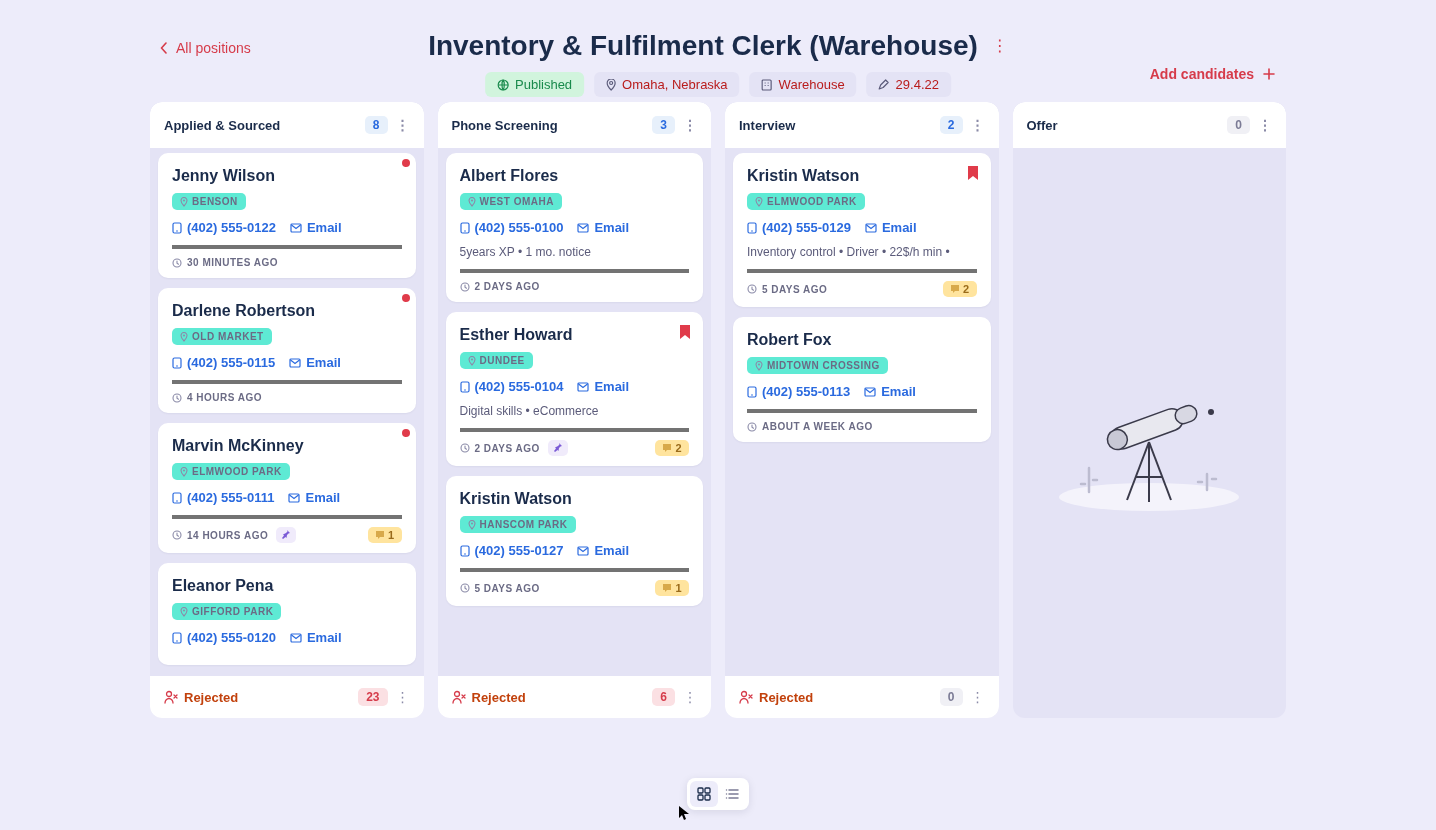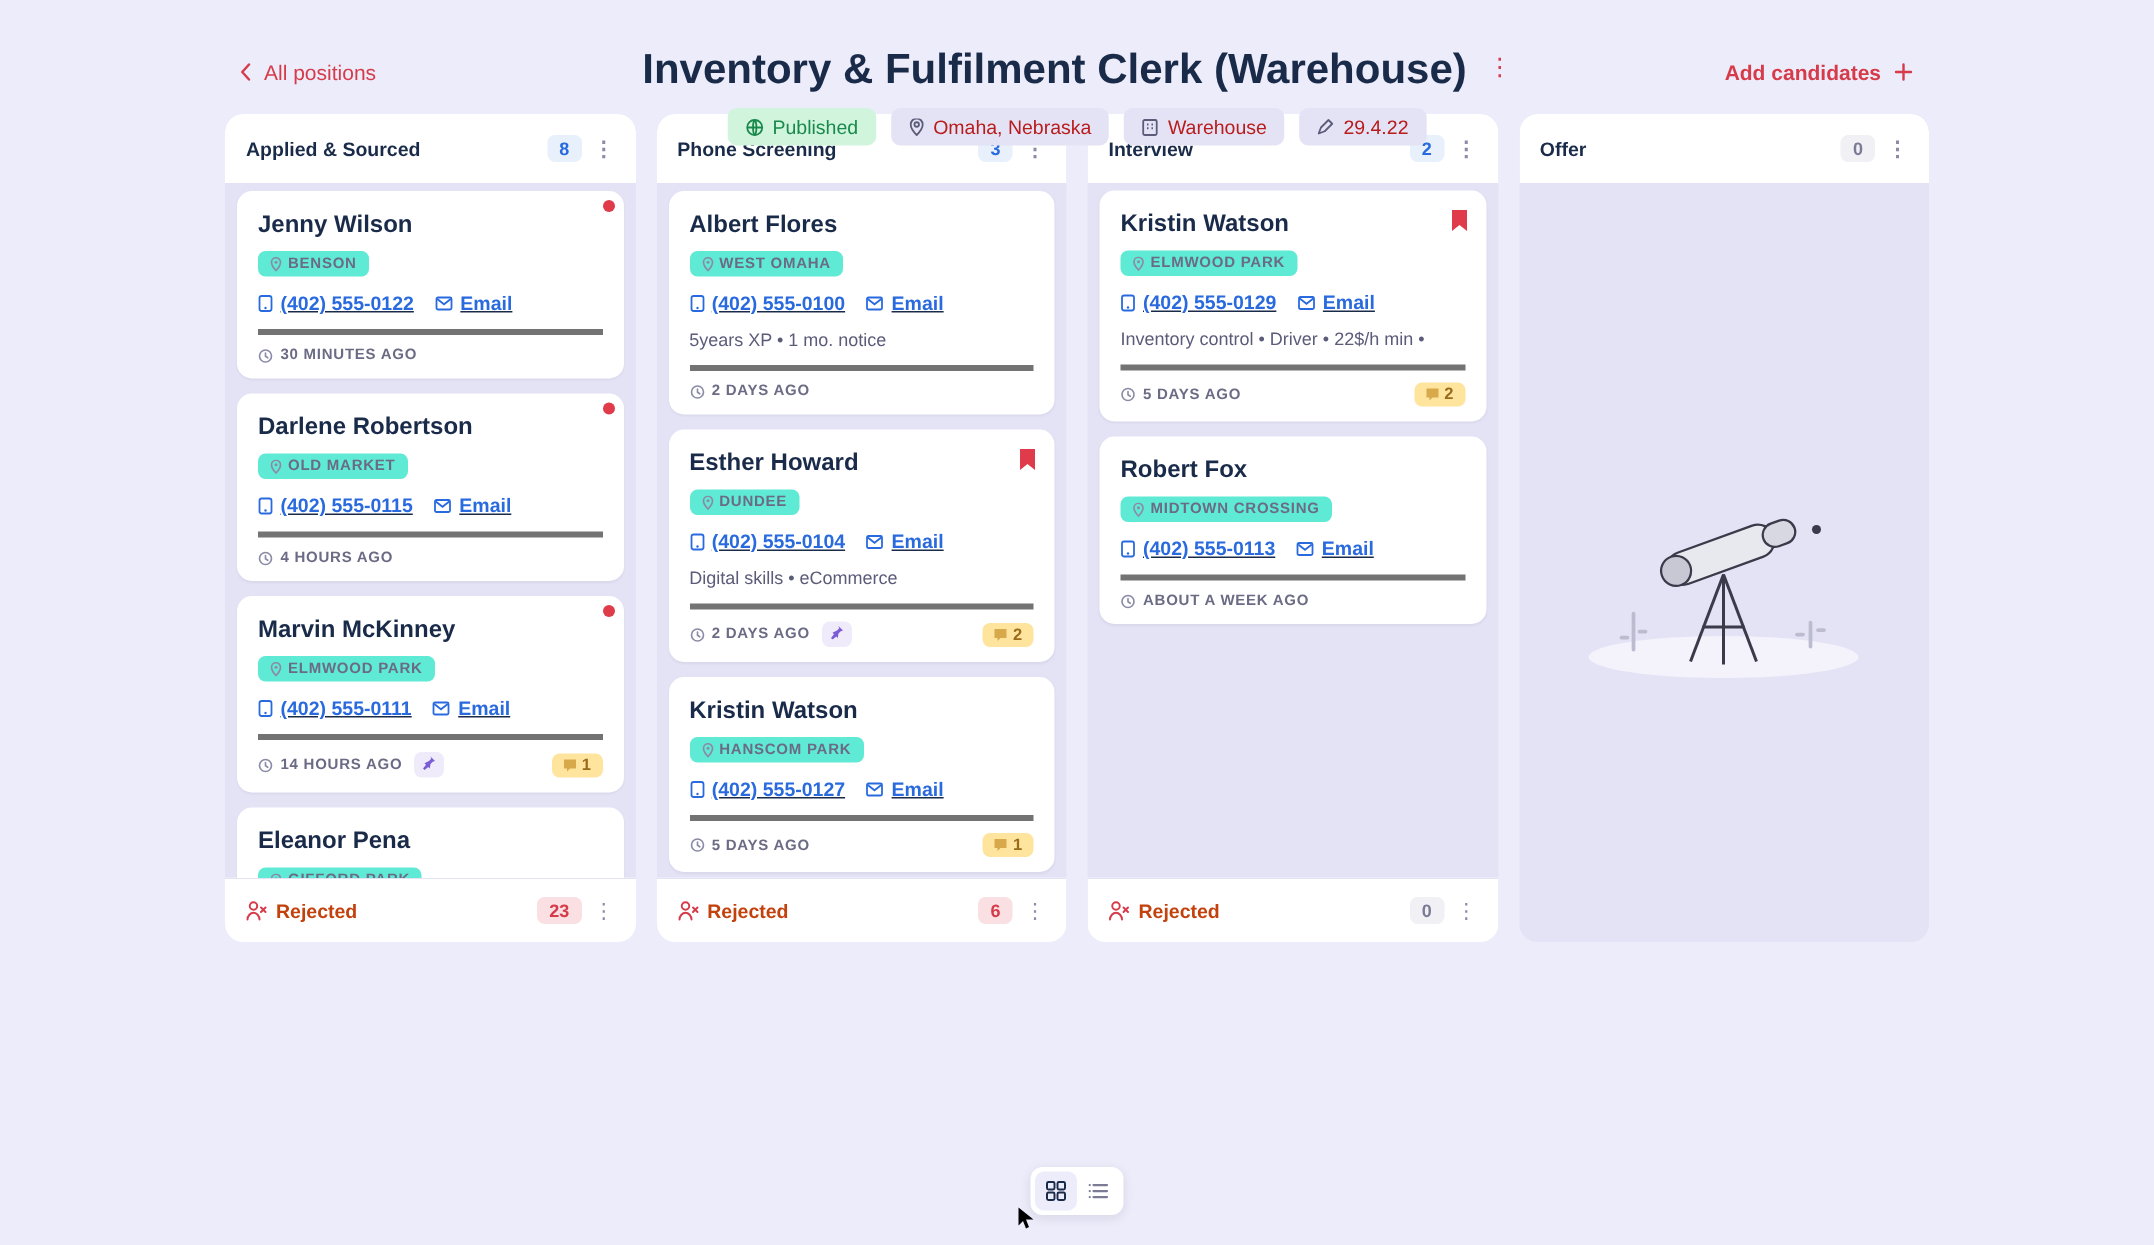--- a/index.html
+++ b/index.html
@@ -9,20 +9,21 @@
   width: 1436px;
   height: 830px;
   overflow: hidden;
   color: #1a2b4a;
 }
 .topbar {
   display: flex;
   align-items: flex-start;
   padding: 30px 160px 0 160px;
   position: relative;
+  flex-direction: column;
 }
 .back-link {
   display: flex;
   align-items: center;
   gap: 8px;
   color: #d63b4a;
   font-size: 14px;
   font-weight: 500;
   cursor: pointer;
   margin-top: 10px;
@@ -77,21 +78,21 @@
   display: flex;
   gap: 14px;
   padding: 20px 150px 0 150px;
 }
 .column {
   width: 278px;
   background: #e4e3f5;
   border-radius: 12px;
   display: flex;
   flex-direction: column;
-  height: 552px;
+  height: 616px;
   overflow: hidden;
 }
 .col-header {
   background: #fff;
   border-radius: 12px 12px 0 0;
   padding: 14px 14px;
   display: flex;
   align-items: center;
   font-size: 13px;
   font-weight: 600;
@@ -136,21 +137,20 @@
   background: #5eead4;
   padding: 3px 8px;
   border-radius: 5px;
   margin-bottom: 10px;
 }
 .card-contacts {
   display: flex;
   gap: 14px;
   align-items: flex-start;
   margin-bottom: 10px;
-  text-decoration: underline;
 }
 .contact-link {
   display: inline-flex;
   align-items: center;
   gap: 5px;
   color: #2a6adf;
   font-size: 13px;
   font-weight: 600;
   cursor: pointer;
 }

